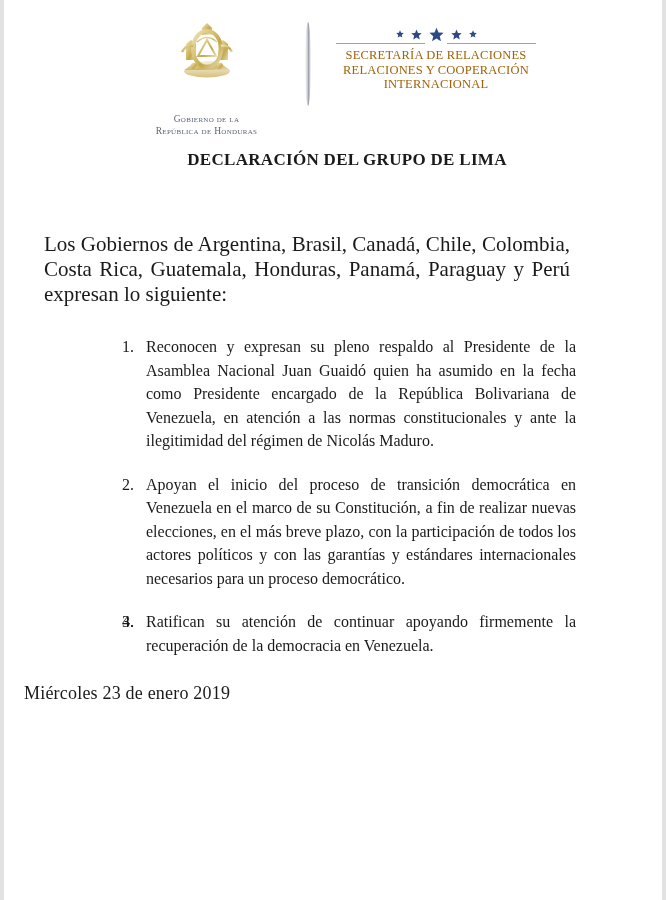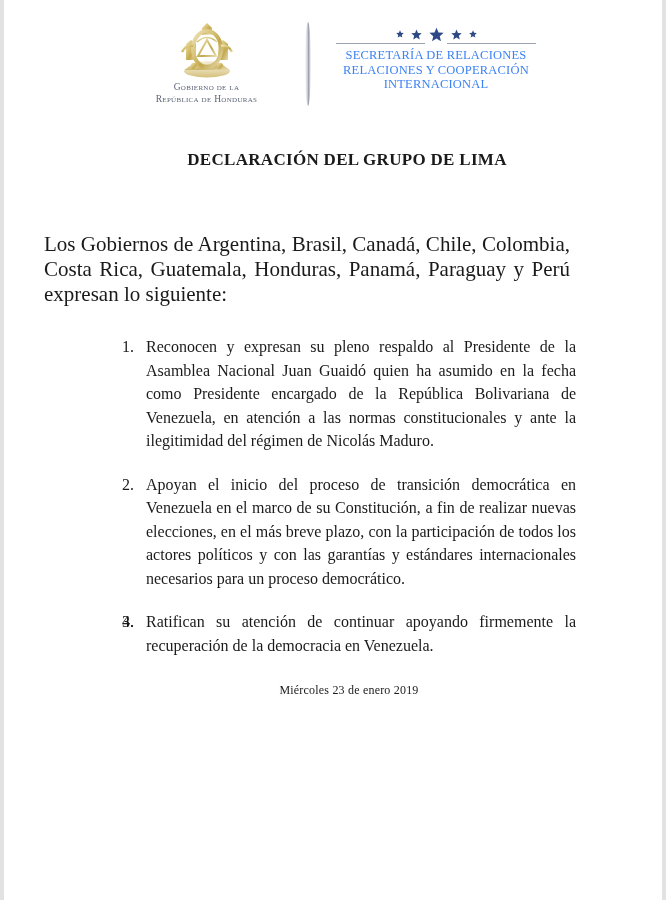--- a/index.html
+++ b/index.html
@@ -34,20 +34,21 @@
     padding-top: 20px;
     height: 104px;
     box-sizing: border-box;
   }
 
   .gov-block {
     width: 168px;
     display: flex;
     flex-direction: column;
     align-items: center;
+    gap: 32px;
   }
 
   .coat-of-arms {
     width: 62px;
     height: 60px;
     position: relative;
   }
   .coat-of-arms svg { display: block; }
 
   .gov-caption {
@@ -118,21 +119,21 @@
   }
   .rule-gap { width: 22px; }
 
   .sre-name {
     margin-top: 4px;
     text-align: center;
     font-family: "Liberation Serif", "DejaVu Serif", serif;
     font-size: 12.5px;
     line-height: 14.5px;
     letter-spacing: 0.2px;
-    color: #3b82f6;
+    color: #a16207;
     white-space: nowrap;
   }
 
   
   .doc-title {
     text-align: center;
     font-size: 17px;
     font-weight: bold;
     letter-spacing: 0.3px;
     margin-top: 46px;
@@ -166,24 +167,23 @@
     left: 0;
     top: 0;
     width: 20px;
     text-align: left;
     font-size: 16px;
     line-height: 23.5px;
   }
 
   .date-line {
     margin-top: 26px;
-    text-align: center;
-    font-size: 12px;
+    font-size: 18px;
     letter-spacing: 0.2px;
-    padding-left: 32px;
+    padding-left: 20px;
   }
 </style>
 </head>
 <body>
 
 <div class="page">
 
   <div class="letterhead">
 
     <div class="gov-block">

